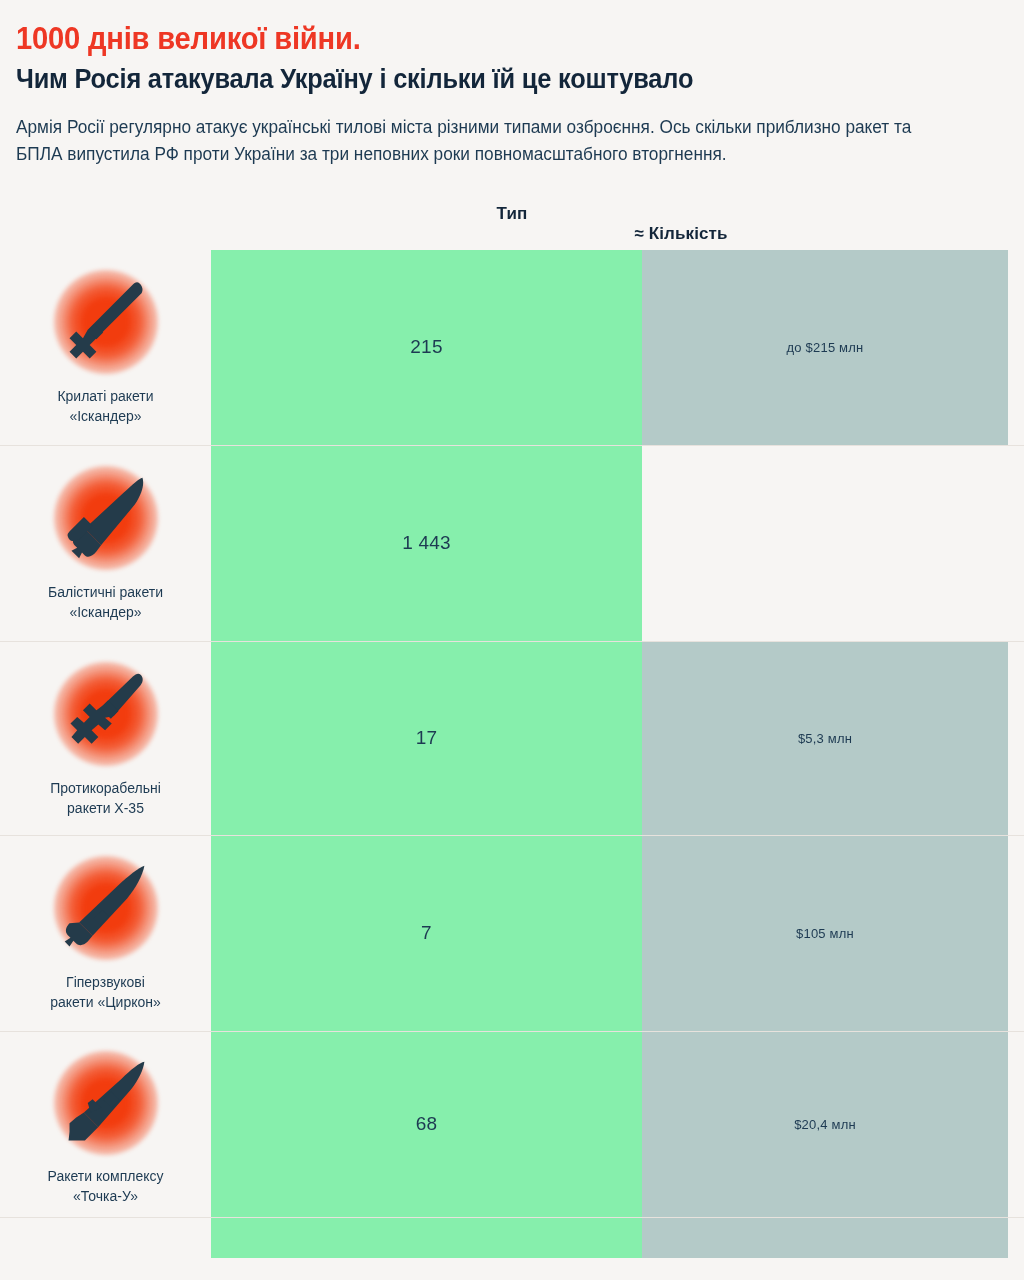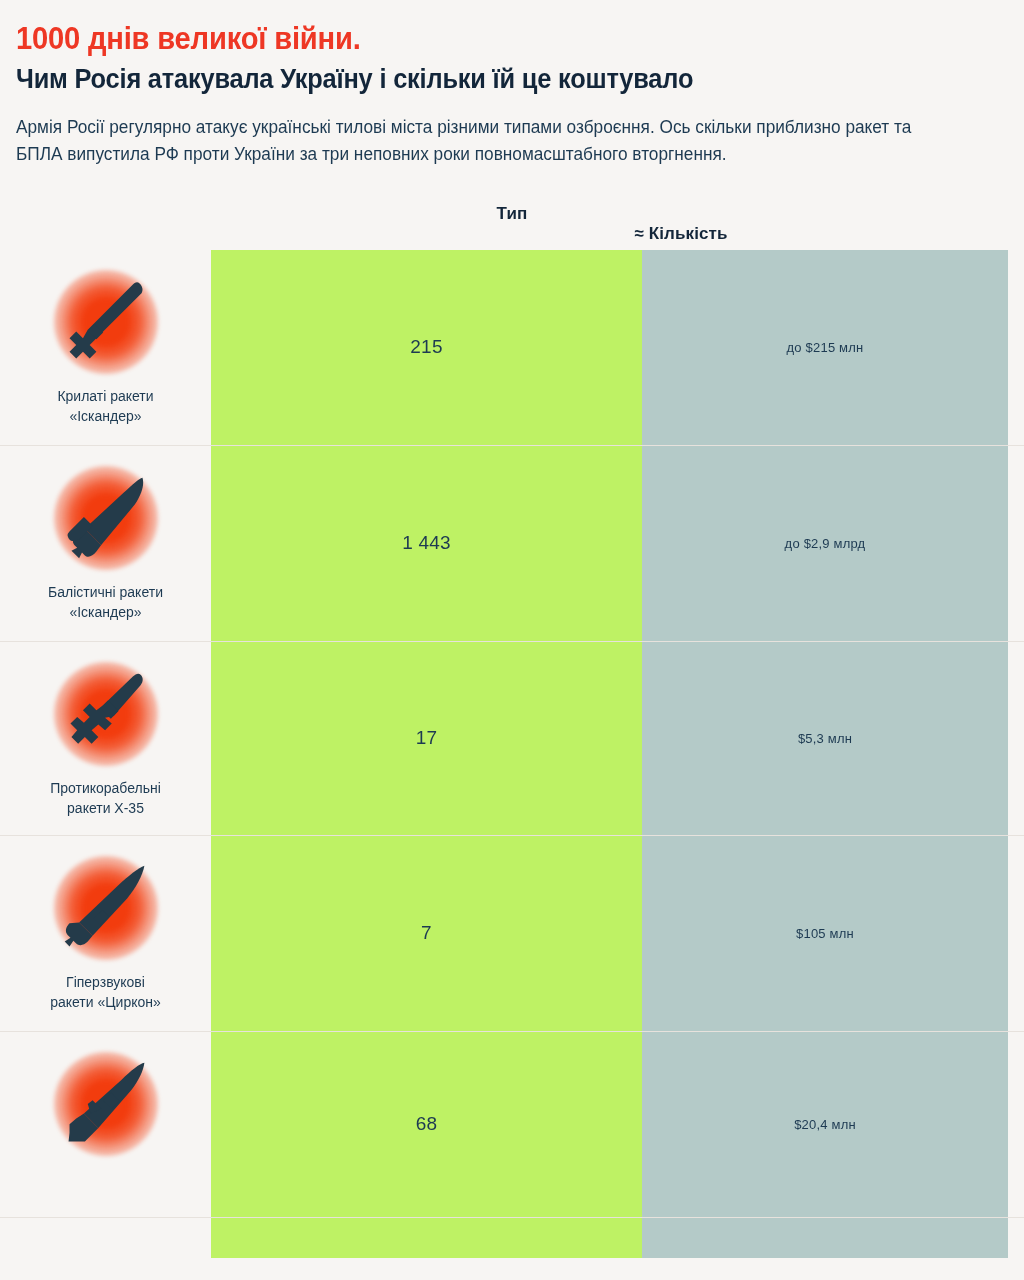--- a/index.html
+++ b/index.html
@@ -56,21 +56,21 @@
   .cell{
     box-sizing:border-box;
     display:flex;align-items:center;justify-content:center;
   }
   .cell-type{
     width:211px;
     flex-direction:column;justify-content:flex-start;
     padding-top:13px;padding-bottom:10px;
     background:transparent;
   }
-  .cell-qty{width:431px;background:#bef264;}
+  .cell-qty{width:431px;background:#86efac;}
   .cell-cost{width:366px;background:#b4cac8;}
 
   .type-label{
     margin-top:6px;
     font-size:14px;line-height:1.42;font-weight:400;
     color:#1d3a52;text-align:center;
     max-width:190px;
   }
   .val{
     font-size:19px;font-weight:400;color:#1d3a52;
@@ -152,23 +152,20 @@
             </svg>
           </div>
           <div class="type-label">
             <span>Балістичні ракети</span><br>
             <span>«Іскандер»</span>
           </div>
         </div>
         <div class="cell cell-qty">
           <span class="val">1 443</span>
         </div>
-        <div class="cell cell-cost">
-          <span class="val val-cost">до $2,9 млрд</span>
-        </div>
       </div>
 
       <div class="row" style="height:193px;">
         <div class="cell cell-type">
           <div class="icon-wrap">
             <div class="glow"></div>
             <svg class="icon-svg" width="96" height="96" viewBox="0 0 100 100">
               <path d="M86 9 C89 12 89 16 86 20 L58 52 L47 41 L78 11 C81 8 84 7 86 9 Z"></path>
               <path d="M58 52 L47 41 L40 46 L33 39 L26 46 L33 53 L27 59 L20 53 L13 60 L20 67 L14 74 L21 81 L28 74 L35 81 L42 74 L35 67 L42 61 L49 67 L56 60 L49 54 Z"></path>
               <path d="M52 36 L63 47 L55 55 L44 44 Z"></path>
@@ -214,20 +211,24 @@
         <div class="cell cell-type">
           <div class="icon-wrap">
             <div class="glow"></div>
             <svg class="icon-svg" width="96" height="96" viewBox="0 0 100 100">
               <path d="M90 7 C89 15 84 26 76 36 L42 75 L27 60 L66 25 C76 15 85 8 90 7 Z"></path>
               <path d="M27 60 L42 75 L35 82 L28 89 L19 89 L11 89 L12 80 L12 71 L19 65 Z"></path>
               <path d="M55 38 L64 47 L56 55 L47 46 Z"></path>
               <path d="M36 46 L45 55 L34 60 L31 50 Z"></path>
             </svg>
           </div>
+          <div class="type-label">
+            <span>Ракети комплексу</span><br>
+            <span>«Точка-У»</span>
+          </div>
         </div>
         <div class="cell cell-qty">
           <span class="val">68</span>
         </div>
         <div class="cell cell-cost">
           <span class="val val-cost">$20,4 млн</span>
         </div>
       </div>
 
       <div class="row row-partial" style="height:40px;">

